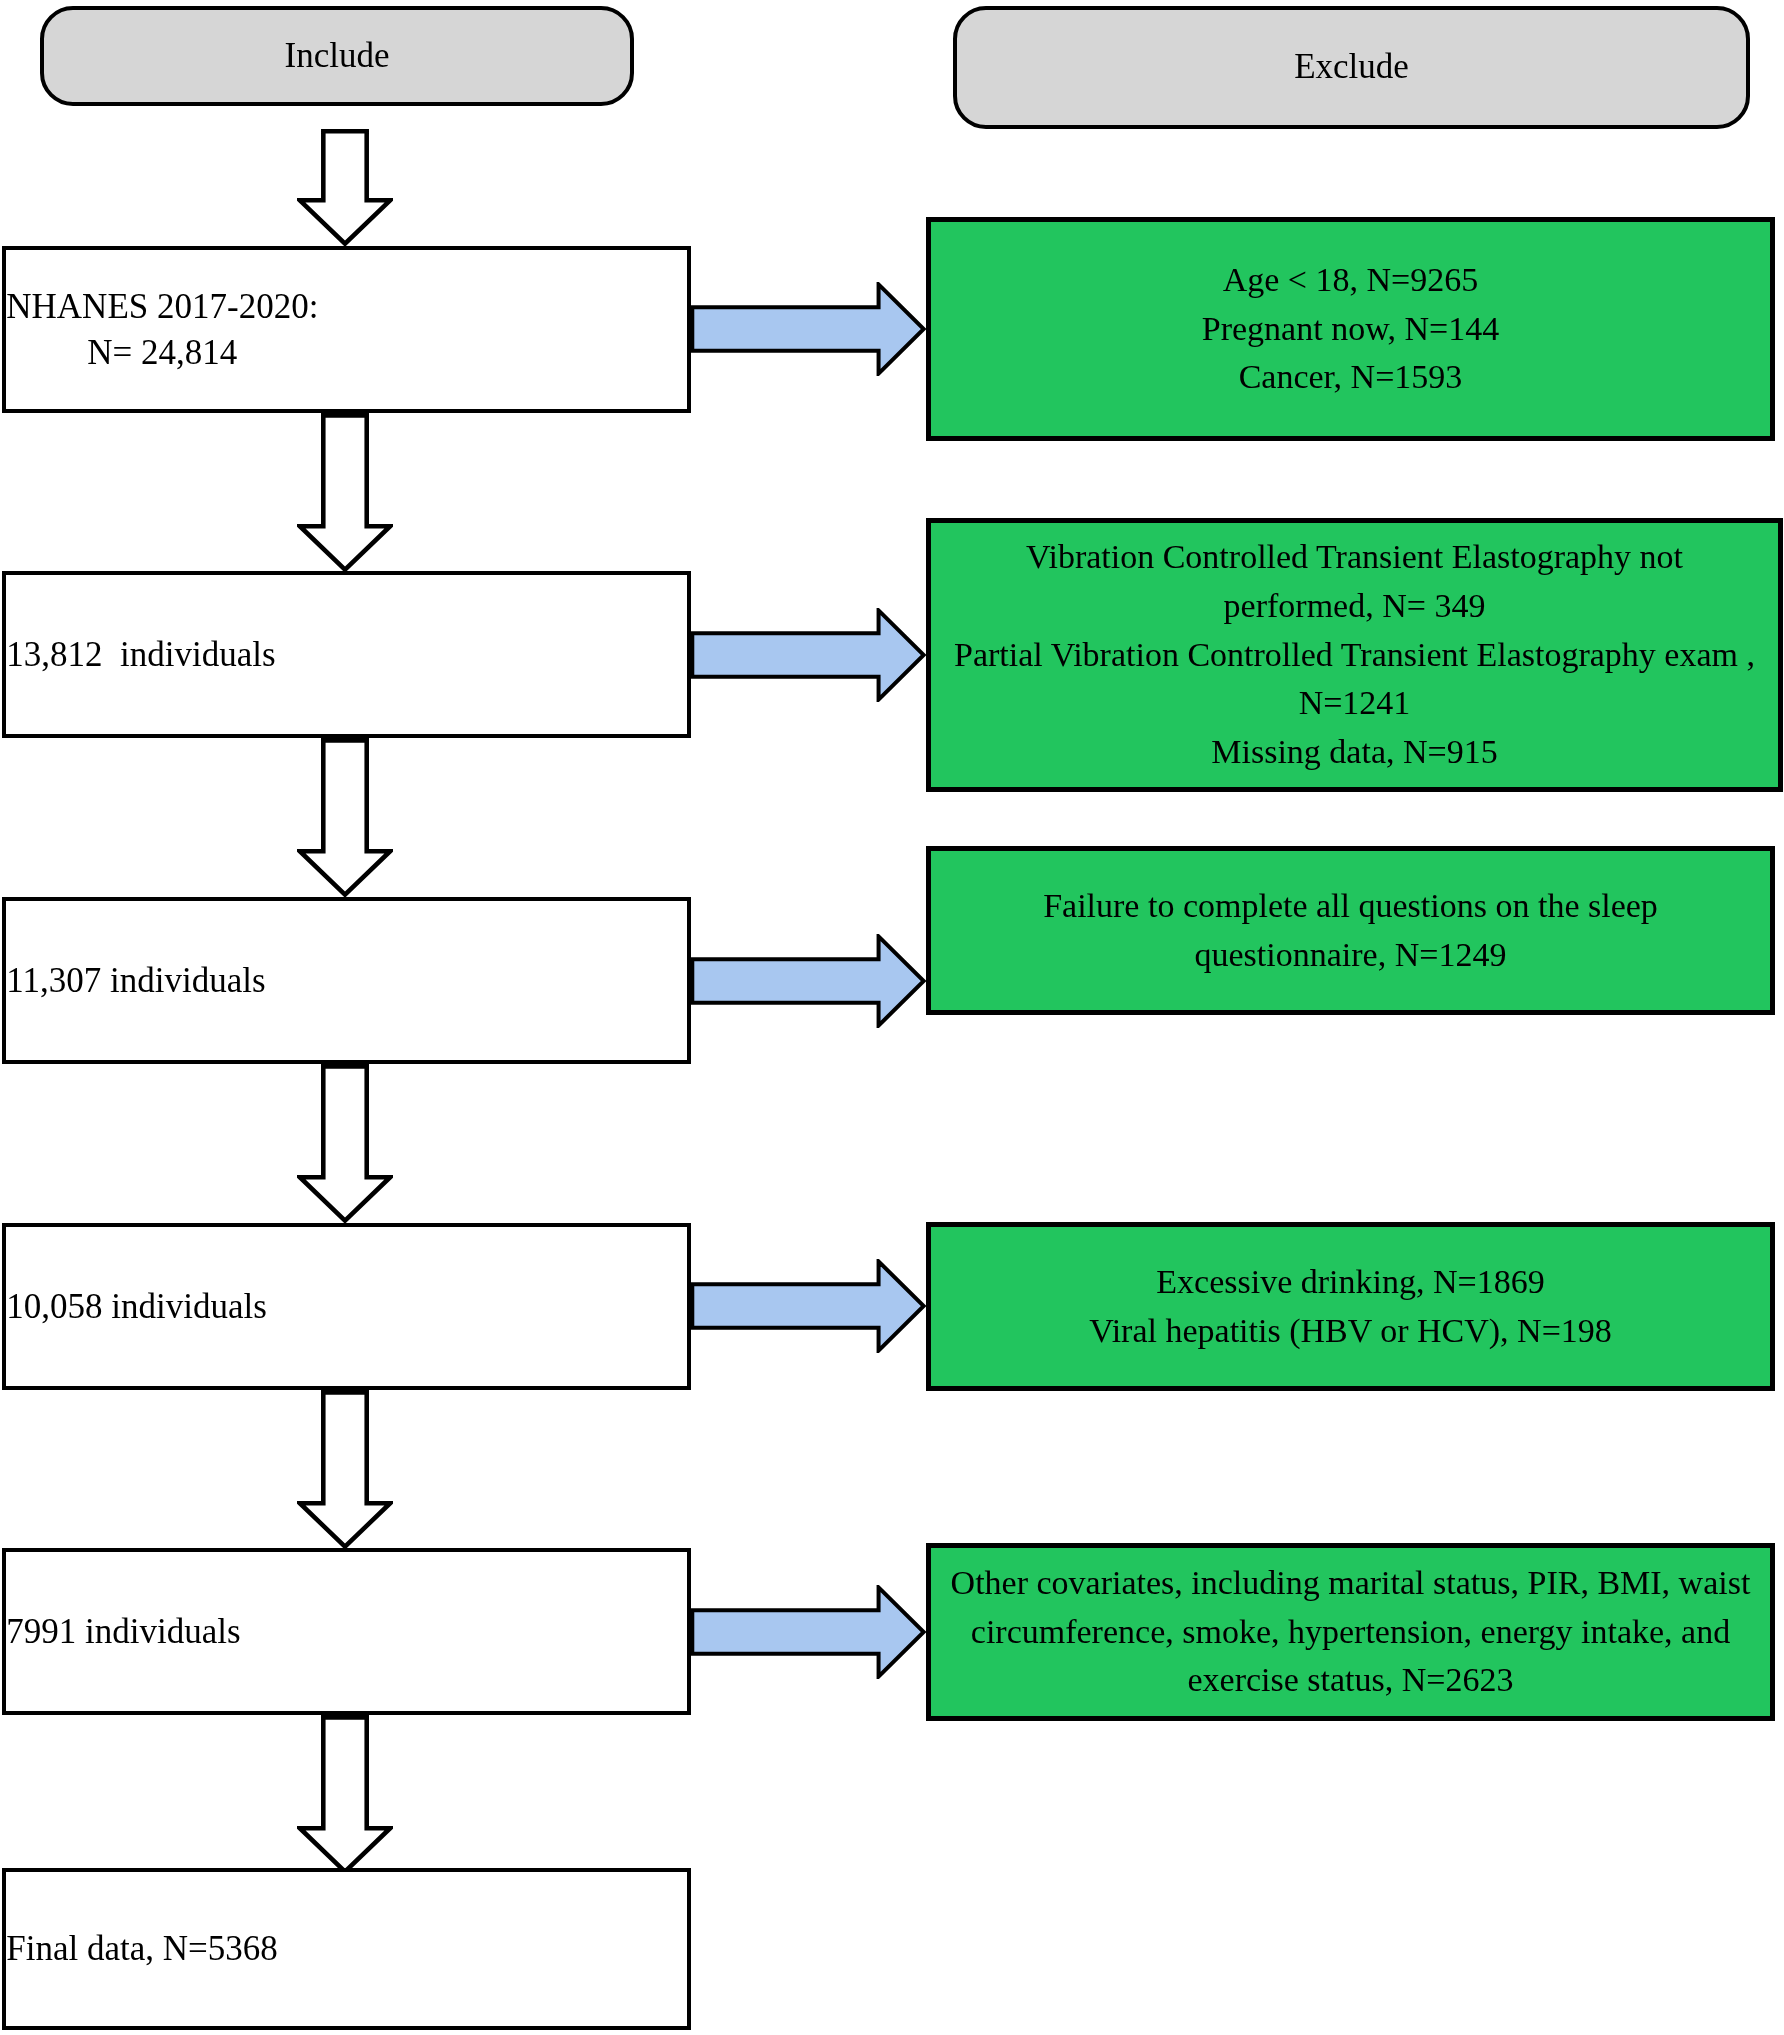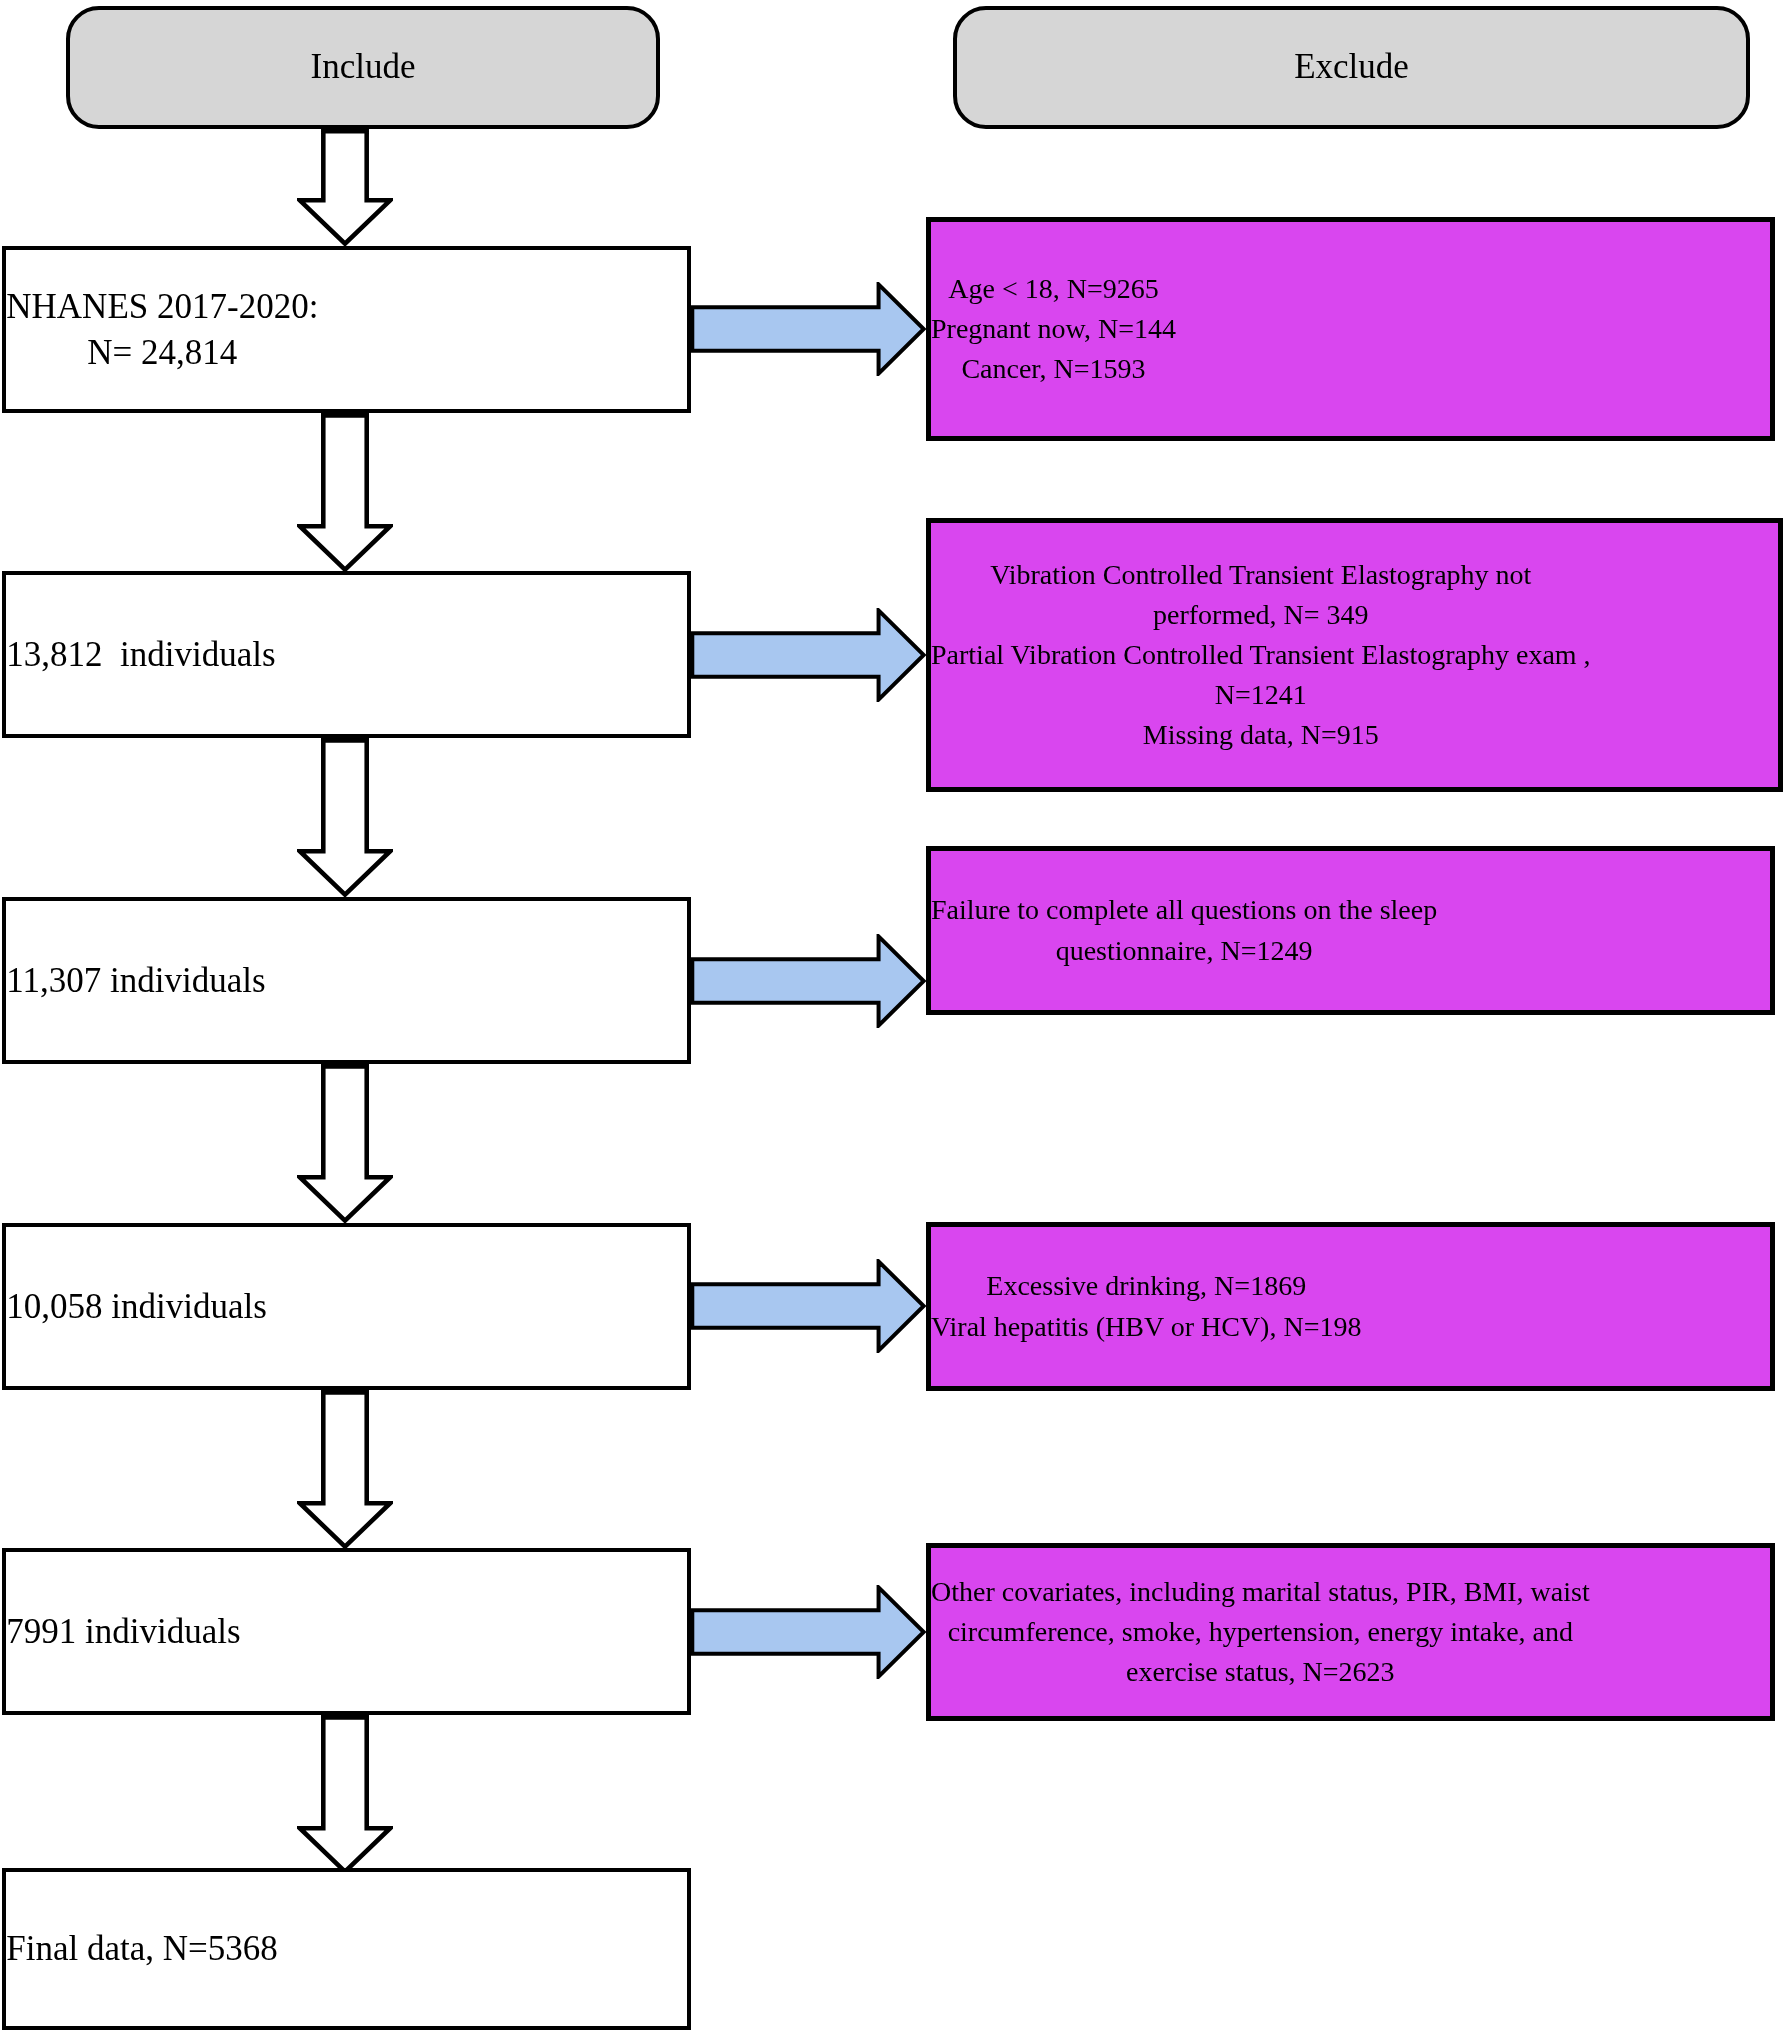--- a/index.html
+++ b/index.html
@@ -38,26 +38,27 @@
     box-sizing: border-box;
     font-size: 35px;
     line-height: 1.3;
     text-align: center;
     white-space: pre-wrap;
   }
   .excl-box {
     position: absolute;
     left: 926px;
     width: 849px;
-    background: #d946ef;
+    background: #22c55e;
     border: 5.1px solid #000000;
     display: flex;
     align-items: center;
+    justify-content: center;
     box-sizing: border-box;
-    font-size: 28px;
+    font-size: 34px;
     line-height: 1.43;
     text-align: center;
     white-space: pre-wrap;
   }
   .arrow-svg {
     position: absolute;
     display: block;
   }
   .down-arrow-shape {
     fill: #ffffff;
@@ -71,21 +72,21 @@
     stroke-width: 7;
     stroke-linejoin: miter;
   }
   .label { display: block; }
 </style>
 </head>
 <body>
 
 <div id="canvas">
 
-  <div class="header-pill" style="left:66px; top:5.7px; width:594px; height:123px;text-align:right;">
+  <div class="header-pill" style="left:40px; top:5.7px; width:594px; height:100px;text-align:right;">
     <span class="label">Include</span>
   </div>
   <div class="header-pill" style="left:953px; top:5.7px; width:797px; height:123px;">
     <span class="label">Exclude</span>
   </div>
 
   <svg class="arrow-svg" style="left:297px; top:129px;" width="96" height="117" viewBox="0 0 168 205">
     <polygon class="down-arrow-shape" points="46,4 122,4 122,125 163,125 84,201 5,125 46,125"></polygon>
   </svg>
   <svg class="arrow-svg" style="left:297px; top:413px;" width="96" height="159" viewBox="0 0 168 278">

